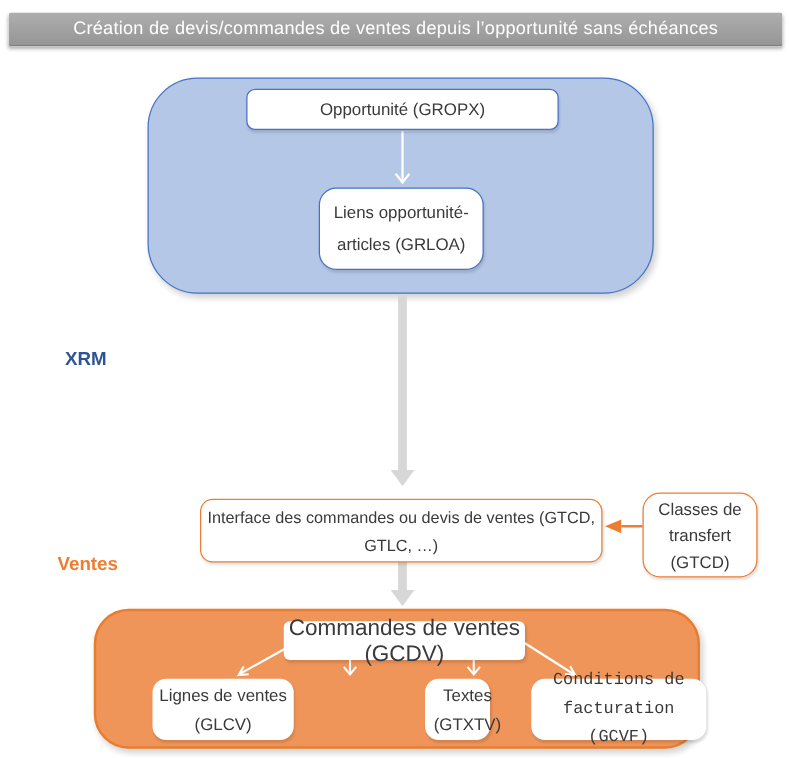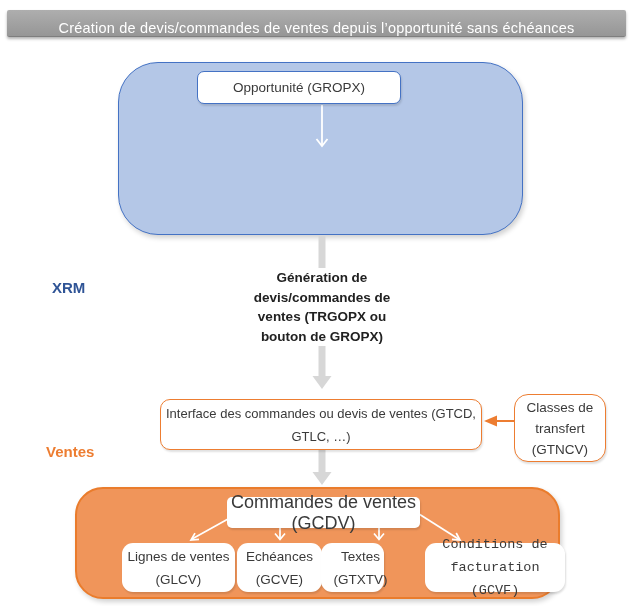--- a/index.html
+++ b/index.html
@@ -6,21 +6,21 @@
   html,body { background:#ffffff; }
   body { font-family:"Liberation Sans", sans-serif; }
   .canvas { position:relative; width:633px; height:606px; background:#ffffff; overflow:hidden; }
 
   
   .title-bar {
     position:absolute; left:7px; top:10px; width:619px; height:27px;
     background:linear-gradient(#aeaeae, #969696);
     border-bottom:1px solid #7e7e7e; border-radius:2px;
     box-shadow:0 2px 3px rgba(0,0,0,.3);
-    display:flex; align-items:flex-end; justify-content:center;
+    display:flex; align-items:center; justify-content:center;
     color:#ffffff; font-size:14.5px; letter-spacing:.2px;
   }
 
   
   .blue-container {
     position:absolute; left:118px; top:62px; width:405px; height:173px;
     background:#b4c7e7; border:1.5px solid #4472c4; border-radius:40px;
     box-shadow:2px 3px 5px rgba(0,0,0,.18);
   }
   .orange-container {
@@ -33,29 +33,29 @@
   .box {
     position:absolute; background:#ffffff;
     display:flex; align-items:center; justify-content:center;
     text-align:center; color:#3a3a3a; font-size:13.5px;
     box-shadow:1px 2px 2px rgba(0,0,0,.12); z-index:3;
   }
   .box span { white-space:pre-line; }
   .blue-border { border:1.5px solid #4472c4; }
   .orange-border { border:1.5px solid #ed7d31; }
 
-  .opp       { left:197px; top:71px;  width:204px; height:33px; border-radius:7px; }
+  .opp       { left:197px; top:71px;  width:250px; height:33px; border-radius:7px; }
   .liens     { left:255px; top:150px; width:132px; height:66px; border-radius:14px; line-height:26px; }
   .interface { left:160px; top:399px; width:322px; height:51px; border-radius:10px; line-height:23px; font-size:13px; }
   .classes   { left:514px; top:394px; width:92px;  height:68px; border-radius:14px; line-height:21px; }
   .commandes { left:227px; top:497px; width:193px; height:31px; border-radius:5px; font-size:18px; }
   .child     { top:543px; height:49px; border-radius:11px; line-height:23px; }
   .c1 { left:106px; width:113px;margin-left:16px; }
   .c2 { left:237px; width:85px;  }
-  .c3 { left:321px; width:63px;padding-left:16px;  }
+  .c3 { left:340px; width:52px;padding-left:16px;  }
   .c4 { left:425px; width:140px;font-family:Liberation Mono, monospace; }
 
   
   .side-label { position:absolute; font-weight:bold; font-size:15px; z-index:3; }
   .xrm    { left:37px; top:279px; color:#2f5496;margin-left:15px; }
   .ventes { left:10px; top:443px; color:#ed7d31;margin-left:36px; }
 
   
   .gen-note {
     position:absolute; left:230px; top:268px; width:184px;
@@ -107,49 +107,45 @@
     </g>
     <g stroke="#ffffff" stroke-width="1.7" fill="none">
       <line x1="419" y1="514" x2="458.5" y2="539"></line>
       <polyline points="452,539.3 460,540 456.2,533"></polyline>
     </g>
   </svg>
 
   <div class="box blue-border opp">
     <span>Opportunité (GROPX)</span>
   </div>
+  <div class="box blue-border liens">
+    <span>Liens opportunité-
+articles (GRLOA)</span>
+  </div>
 
   <div class="side-label xrm">XRM</div>
   <div class="side-label ventes">Ventes</div>
 
-  <div class="gen-note">Génération de
-devis/commandes de
-ventes (TRGOPX ou
-bouton de GROPX)</div>
 
   <div class="box orange-border interface">
     <span>Interface des commandes ou devis de ventes (GTCD,
 GTLC, …)</span>
   </div>
   <div class="box orange-border classes">
     <span>Classes de
 transfert
-(GTNCV)</span>
+(GTCD)</span>
   </div>
 
   <div class="box commandes">
     <span>Commandes de ventes (GCDV)</span>
   </div>
   <div class="box child c1">
     <span>Lignes de ventes
 (GLCV)</span>
-  </div>
-  <div class="box child c2">
-    <span>Echéances
-(GCVE)</span>
   </div>
   <div class="box child c3">
     <span>Textes
 (GTXTV)</span>
   </div>
   <div class="box child c4">
     <span>Conditions de
 facturation (GCVF)</span>
   </div>
 

